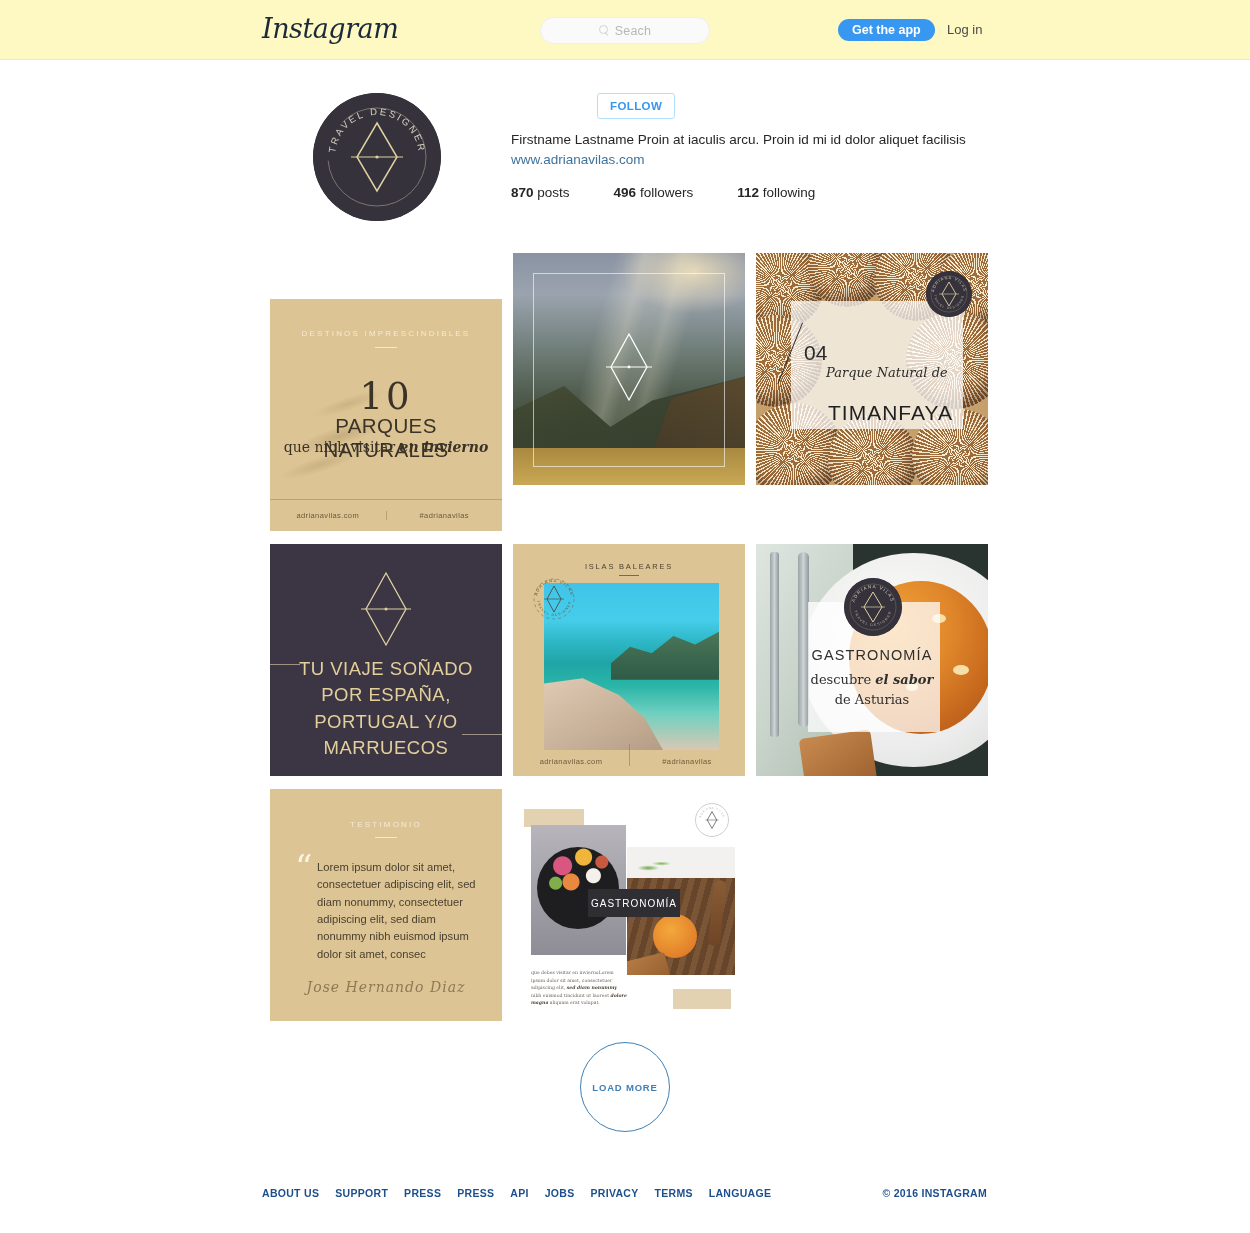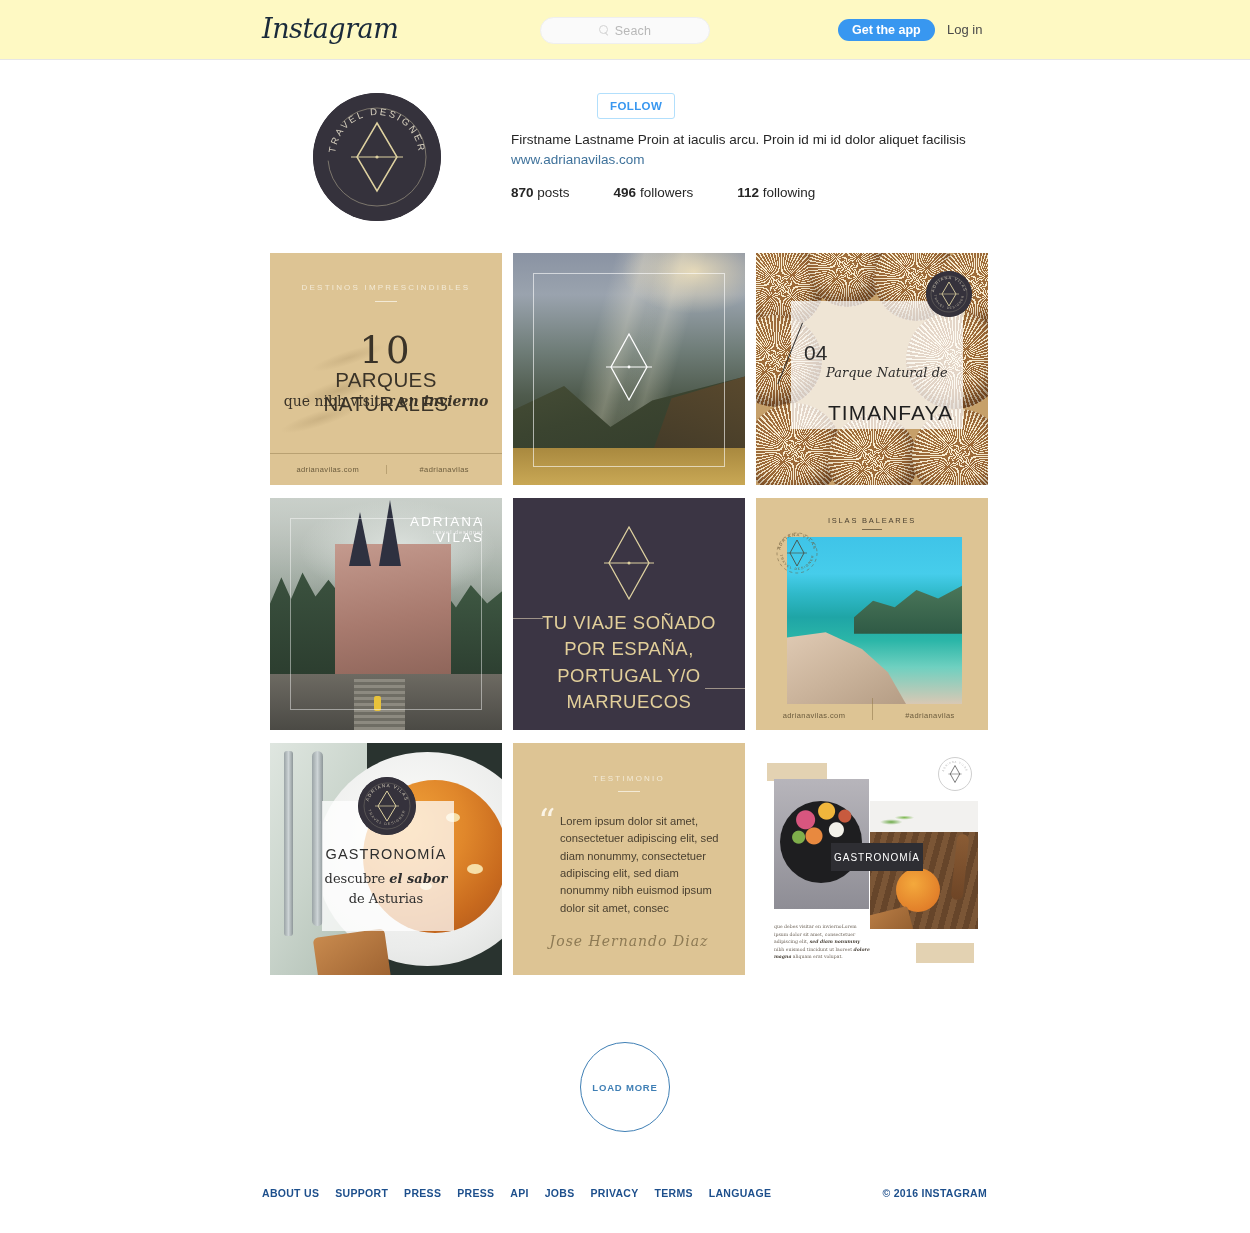--- a/index.html
+++ b/index.html
@@ -115,21 +115,21 @@
     grid-template-columns: repeat(3, 232px);
     grid-gap: 13px 11px;
   }
   .tile {
     width: 232px; height: 232px;
     position: relative; overflow: hidden;
     cursor: pointer;
   }
 
   
-  .t1 { background: #ddc494; }
+  .t1 { background: #ddc494; margin-top: 46px; }
   .t1 .palm {
     position: absolute; left: -20px; bottom: 25px;
     width: 180px; height: 140px;
     background:
       radial-gradient(ellipse 70px 14px at 50% 50%, rgba(180,155,110,.55), transparent 70%),
       radial-gradient(ellipse 60px 11px at 35% 65%, rgba(180,155,110,.45), transparent 70%),
       radial-gradient(ellipse 55px 10px at 60% 30%, rgba(180,155,110,.4), transparent 70%);
     transform: rotate(-18deg);
   }
   .t1 .kicker {
@@ -649,37 +649,20 @@
             <textPath href="#a3t" startOffset="50%" text-anchor="middle">ADRIANA VILAS</textPath></text>
           <text font-family="Liberation Sans, sans-serif" font-size="3.2" fill="#b8b1a0" letter-spacing="1">
             <textPath href="#a3b" startOffset="50%" text-anchor="middle">TRAVEL DESIGNER</textPath></text>
           <path d="M23 11 L30 23 L23 35 L16 23 Z" fill="none" stroke="#ded1a0" stroke-width="0.9"></path>
           <line x1="13" y1="23" x2="33" y2="23" stroke="#ded1a0" stroke-width="0.6"></line>
         </svg>
       </div>
     </div>
   </div>
 
-  <div class="tile t4">
-    <div class="mist"></div>
-    <div class="forestL"></div>
-    <div class="forestR"></div>
-    <div class="church"></div>
-    <div class="spire1"></div>
-    <div class="spire2"></div>
-    <div class="terrace"></div>
-    <div class="stairs"></div>
-    <div class="person"></div>
-    <div class="cframe"></div>
-    <div class="lg1">
-      <div>ADRIANA</div>
-      <div>VILAS</div>
-    </div>
-    <div class="lg2">travel designer</div>
-  </div>
 
   <div class="tile t5">
     <div class="dashL"></div>
     <div class="dashR"></div>
     <div class="mono">
       <svg width="50" height="78" viewBox="0 0 50 78" xmlns="http://www.w3.org/2000/svg">
         <path d="M25 3 L45 39 L25 75 L5 39 Z" fill="none" stroke="#ded1a0" stroke-width="1.3"></path>
         <line x1="0" y1="39" x2="50" y2="39" stroke="#ded1a0" stroke-width="1"></line>
         <circle cx="25" cy="39" r="1.5" fill="#ded1a0"></circle>
       </svg>

